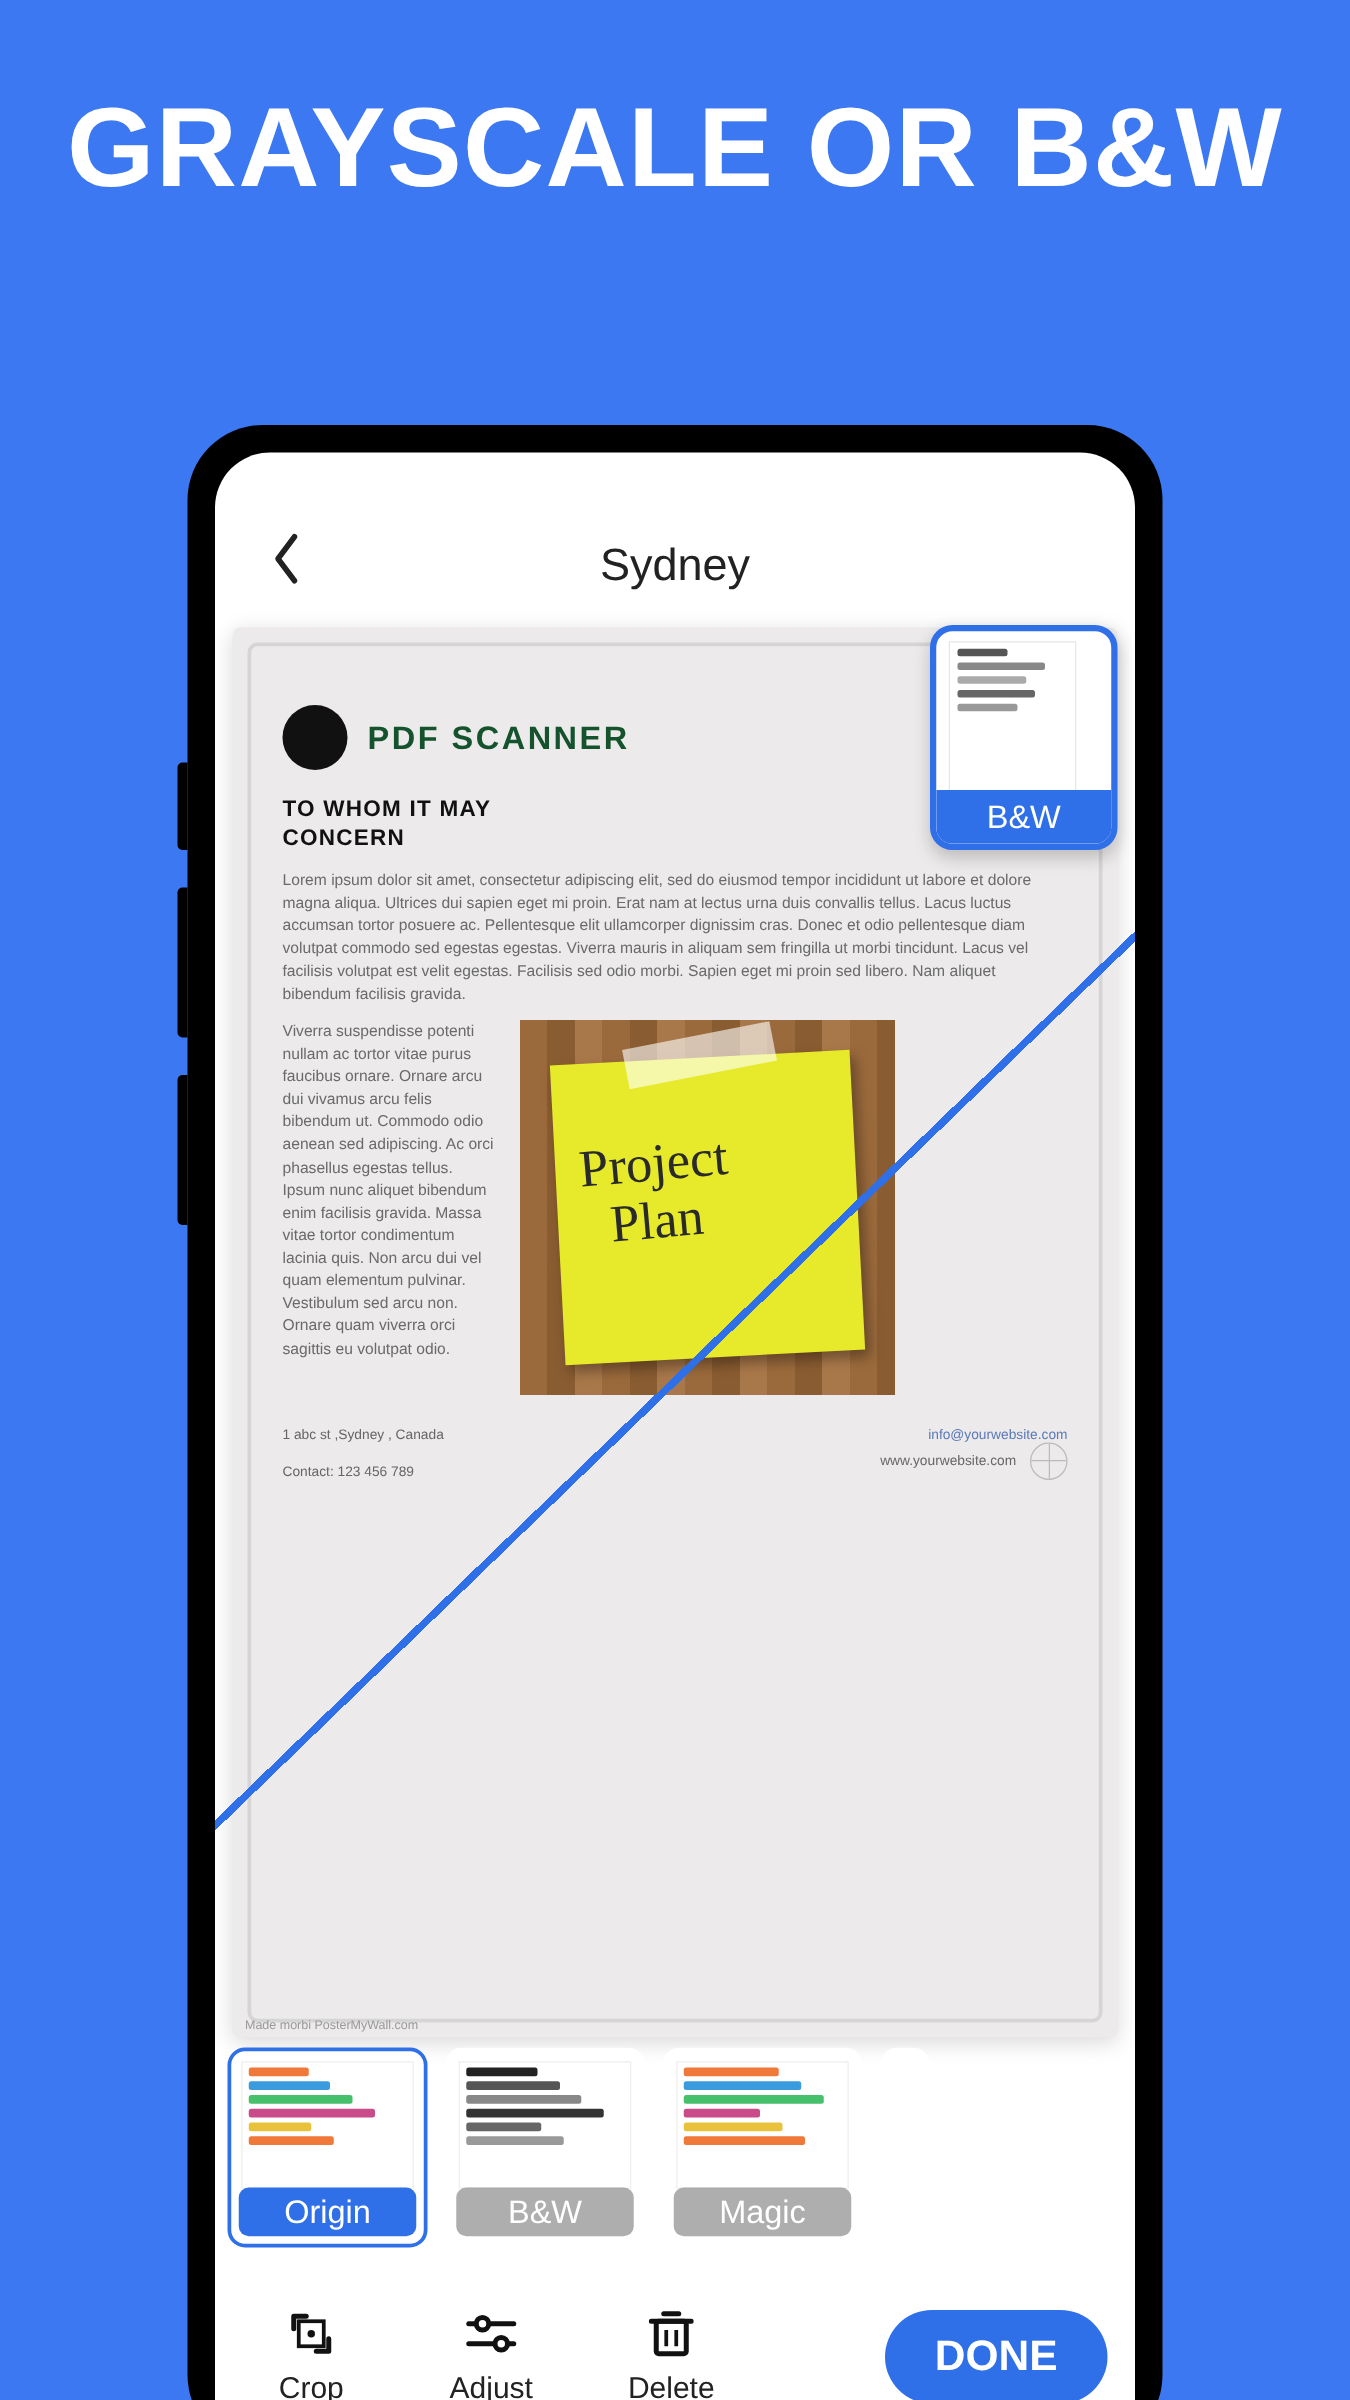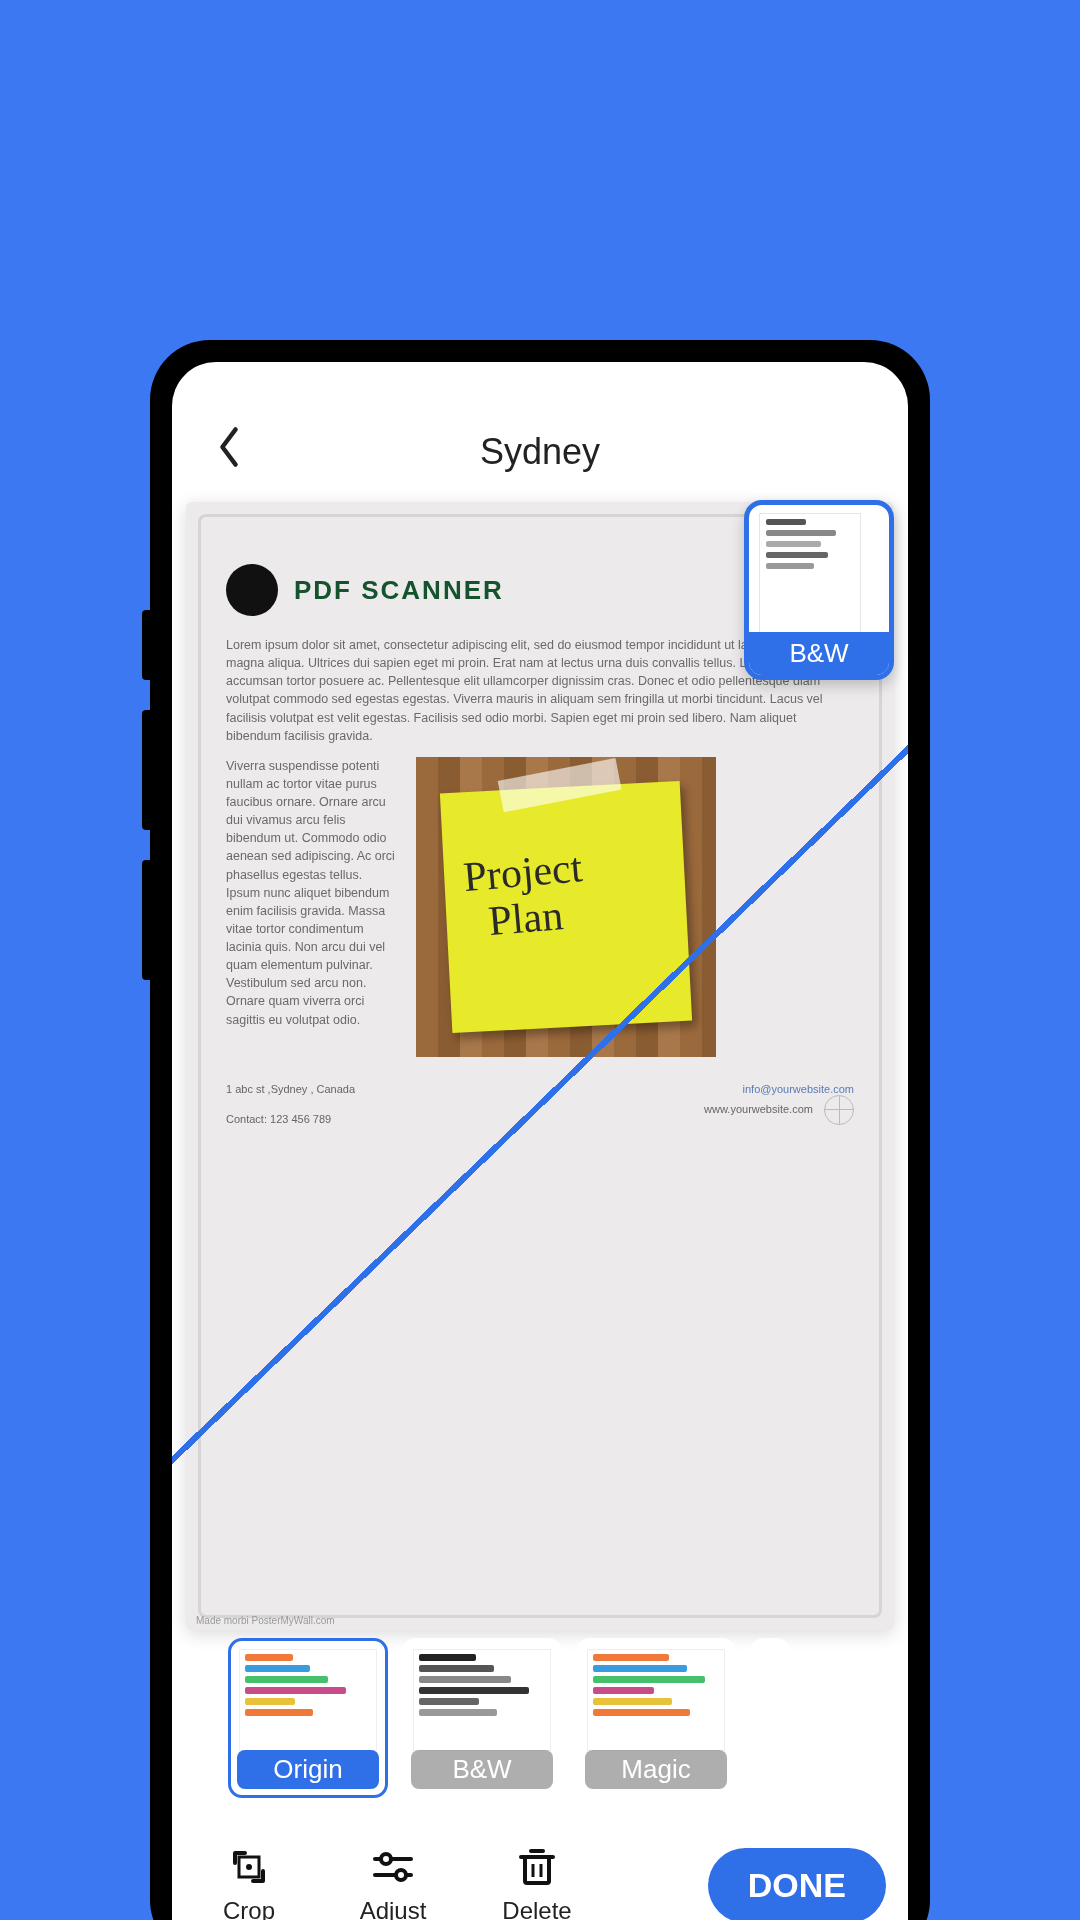--- a/index.html
+++ b/index.html
@@ -204,21 +204,20 @@
     background:#fff; border:1px solid #e6e6e6;
   }
   .mini-doc .bar{height:6px; margin:5px 6px; border-radius:2px;}
 
   
   .filters {
     height: 180px;
     padding: 8px 10px 0 10px;
     display: flex; gap: 14px;
     overflow: hidden;
-    margin-left: 46px;
   }
   .filter-item {
     width: 160px; height: 160px;
     border-radius: 14px;
     background: #fff;
     position: relative;
     overflow: hidden;
     flex: 0 0 auto;
     border: 3px solid transparent;
     cursor: pointer;
@@ -254,20 +253,21 @@
     background:#2f6fe8; color:#fff;
     font-size:34px; font-weight:700;
     padding: 18px 40px; border-radius: 40px;
     cursor:pointer;
   }
 </style>
 </head>
 <body>
 
 <div class="promo-title">
+  <div>GRAYSCALE OR B&amp;W</div>
 </div>
 
 <div class="phone">
   <div class="speaker"></div>
   <div class="side-btn b1"></div>
   <div class="side-btn b2"></div>
   <div class="side-btn b3"></div>
 
   <div class="screen">
 
@@ -279,20 +279,21 @@
       </div>
       <div class="topbar-title">Sydney</div>
     </div>
 
     <div class="doc-area">
       <div class="doc-card">
         <div class="doc-head">
           <div class="doc-logo"></div>
           <div class="doc-brand">PDF SCANNER</div>
         </div>
+        <div class="doc-salut">TO WHOM IT MAY CONCERN</div>
         <div class="doc-para">Lorem ipsum dolor sit amet, consectetur adipiscing elit, sed do eiusmod tempor incididunt ut labore et dolore magna aliqua. Ultrices dui sapien eget mi proin. Erat nam at lectus urna duis convallis tellus. Lacus luctus accumsan tortor posuere ac. Pellentesque elit ullamcorper dignissim cras. Donec et odio pellentesque diam volutpat commodo sed egestas egestas. Viverra mauris in aliquam sem fringilla ut morbi tincidunt. Lacus vel facilisis volutpat est velit egestas. Facilisis sed odio morbi. Sapien eget mi proin sed libero. Nam aliquet bibendum facilisis gravida.</div>
         <div class="doc-row">
           <div class="doc-para narrow">Viverra suspendisse potenti nullam ac tortor vitae purus faucibus ornare. Ornare arcu dui vivamus arcu felis bibendum ut. Commodo odio aenean sed adipiscing. Ac orci phasellus egestas tellus. Ipsum nunc aliquet bibendum enim facilisis gravida. Massa vitae tortor condimentum lacinia quis. Non arcu dui vel quam elementum pulvinar. Vestibulum sed arcu non. Ornare quam viverra orci sagittis eu volutpat odio.</div>
           <div class="photo">
             <div class="wood"></div>
             <div class="sticky">
               <div class="tape"></div>
               <div class="sticky-text">
                 <span>Project</span><br>
                 &nbsp;&nbsp;<span>Plan</span>

